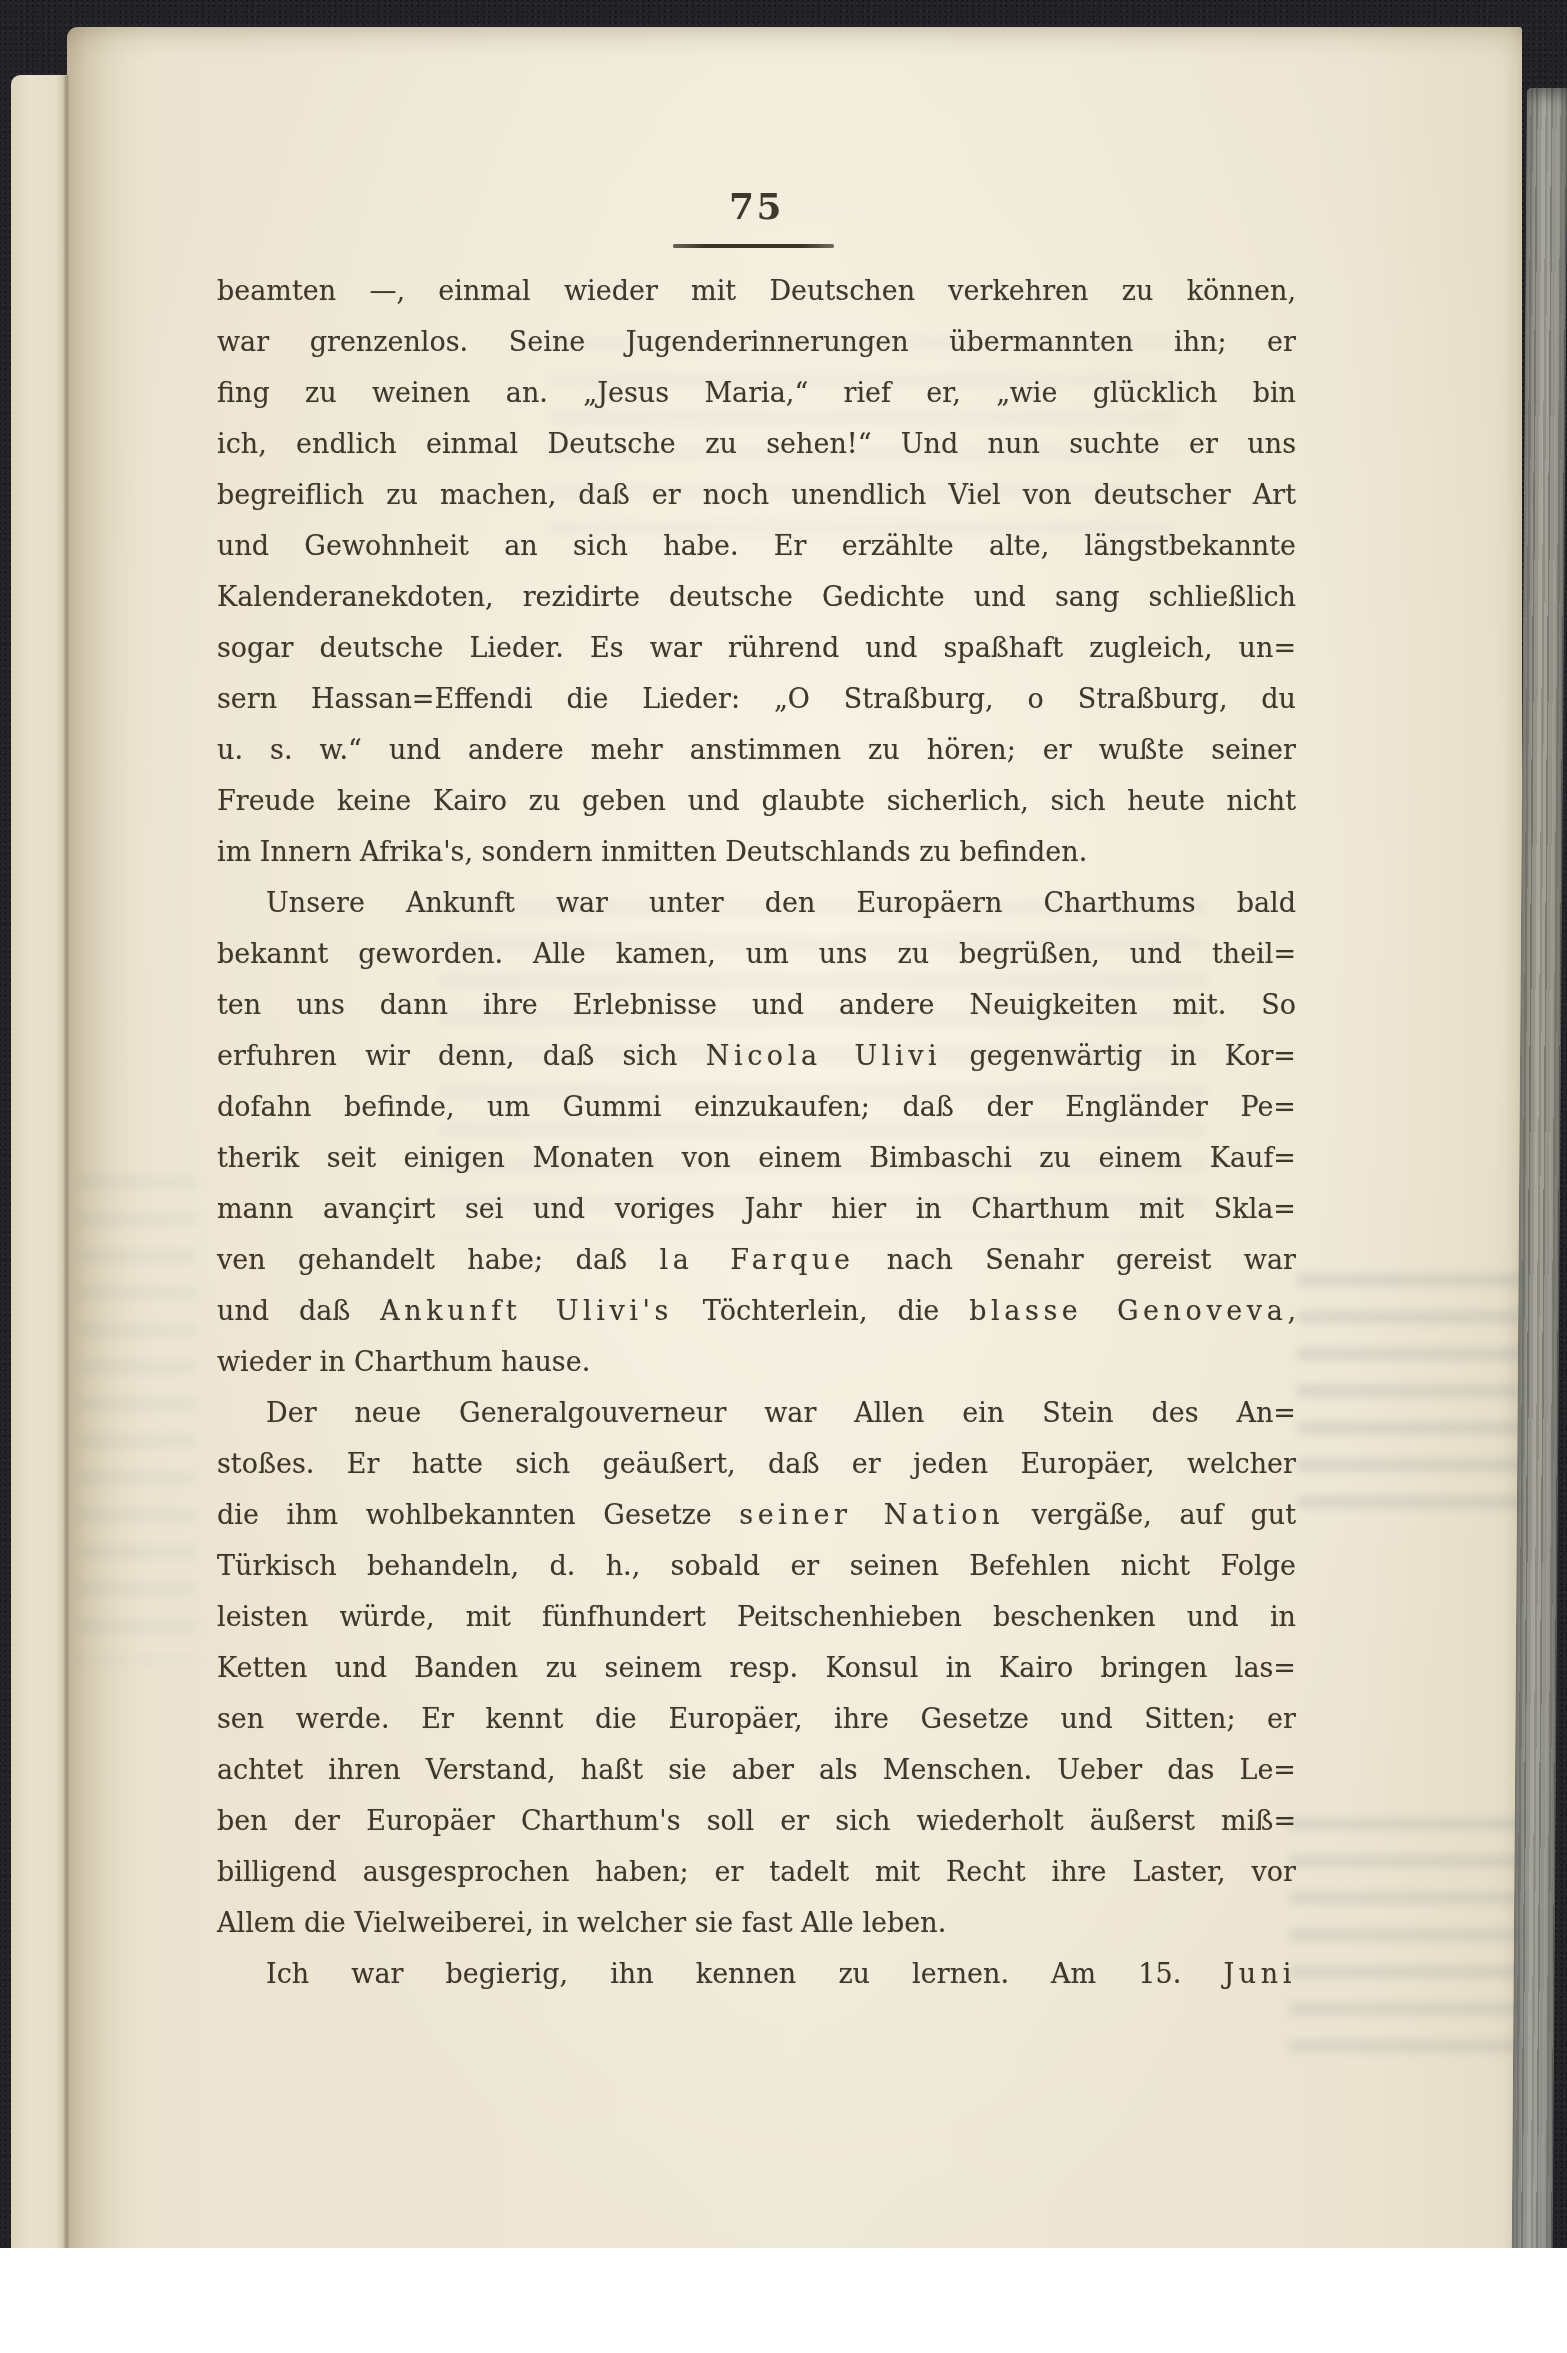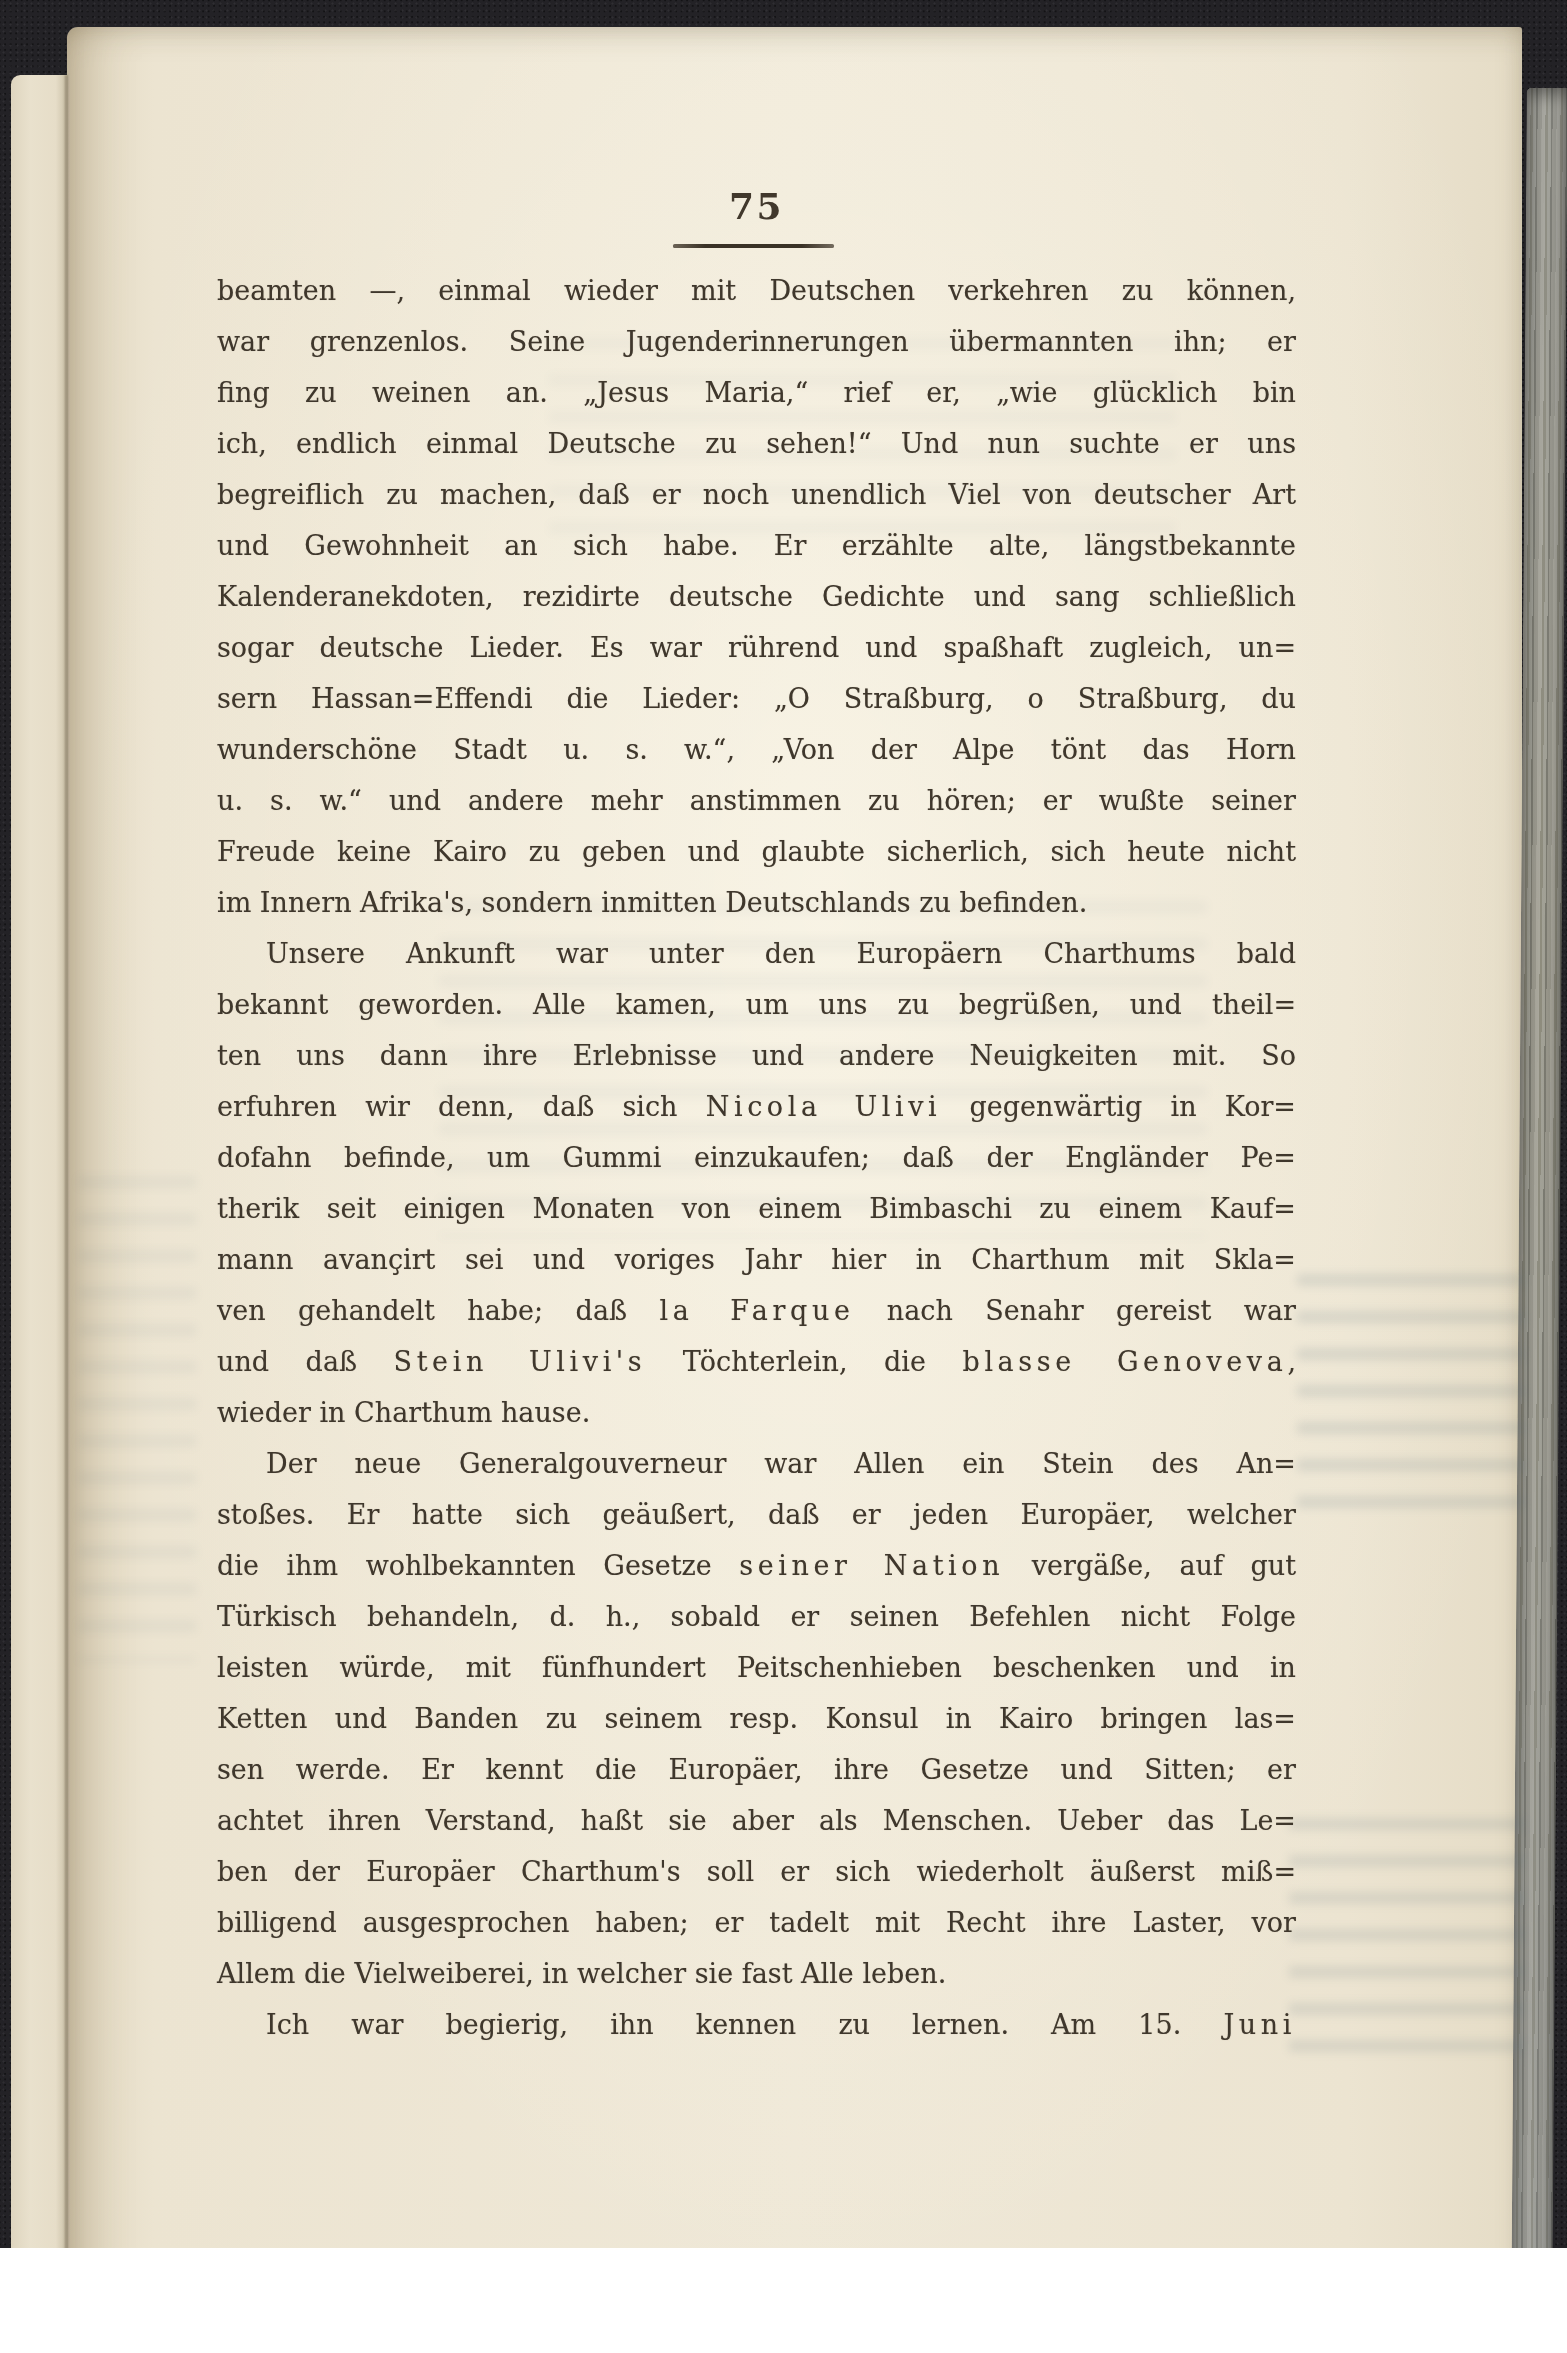--- a/index.html
+++ b/index.html
@@ -111,33 +111,32 @@
   <div class="text-block" id="text-block">
       <div class="line"><span>beamten —, einmal wieder mit Deutschen verkehren zu können,</span></div>
       <div class="line"><span>war grenzenlos. Seine Jugenderinnerungen übermannten ihn; er</span></div>
       <div class="line"><span>fing zu weinen an. „Jesus Maria,“ rief er, „wie glücklich bin</span></div>
       <div class="line"><span>ich, endlich einmal Deutsche zu sehen!“ Und nun suchte er uns</span></div>
       <div class="line"><span>begreiflich zu machen, daß er noch unendlich Viel von deutscher Art</span></div>
       <div class="line"><span>und Gewohnheit an sich habe. Er erzählte alte, längstbekannte</span></div>
       <div class="line"><span>Kalenderanekdoten, rezidirte deutsche Gedichte und sang schließlich</span></div>
       <div class="line"><span>sogar deutsche Lieder. Es war rührend und spaßhaft zugleich, un=</span></div>
       <div class="line"><span>sern Hassan=Effendi die Lieder: „O Straßburg, o Straßburg, du</span></div>
-      <div class="line"><span>wunderschöne Stadt u. s. w.“, „Von der Alpe tönt das Horn</span></div>
       <div class="line"><span>u. s. w.“ und andere mehr anstimmen zu hören; er wußte seiner</span></div>
       <div class="line"><span>Freude keine Kairo zu geben und glaubte sicherlich, sich heute nicht</span></div>
       <div class="line para-end"><span>im Innern Afrika's, sondern inmitten Deutschlands zu befinden.</span></div>
       <div class="line indent"><span>Unsere Ankunft war unter den Europäern Charthums bald</span></div>
       <div class="line"><span>bekannt geworden. Alle kamen, um uns zu begrüßen, und theil=</span></div>
       <div class="line"><span>ten uns dann ihre Erlebnisse und andere Neuigkeiten mit. So</span></div>
       <div class="line"><span>erfuhren wir denn, daß sich </span><span class="gesperrt">Nicola Ulivi</span><span> gegenwärtig in Kor=</span></div>
       <div class="line"><span>dofahn befinde, um Gummi einzukaufen; daß der Engländer Pe=</span></div>
       <div class="line"><span>therik seit einigen Monaten von einem Bimbaschi zu einem Kauf=</span></div>
       <div class="line"><span>mann avançirt sei und voriges Jahr hier in Charthum mit Skla=</span></div>
       <div class="line"><span>ven gehandelt habe; daß </span><span class="gesperrt">la Farque</span><span> nach Senahr gereist war</span></div>
-      <div class="line"><span>und daß </span><span class="gesperrt">Stein Ulivi's</span><span> Töchterlein, die </span><span class="gesperrt">blasse Genoveva</span><span>,</span></div>
+      <div class="line"><span>und daß </span><span class="gesperrt">Ankunft Ulivi's</span><span> Töchterlein, die </span><span class="gesperrt">blasse Genoveva</span><span>,</span></div>
       <div class="line para-end"><span>wieder in Charthum hause.</span></div>
       <div class="line indent"><span>Der neue Generalgouverneur war Allen ein Stein des An=</span></div>
       <div class="line"><span>stoßes. Er hatte sich geäußert, daß er jeden Europäer, welcher</span></div>
       <div class="line"><span>die ihm wohlbekannten Gesetze </span><span class="gesperrt">seiner Nation</span><span> vergäße, auf gut</span></div>
       <div class="line"><span>Türkisch behandeln, d. h., sobald er seinen Befehlen nicht Folge</span></div>
       <div class="line"><span>leisten würde, mit fünfhundert Peitschenhieben beschenken und in</span></div>
       <div class="line"><span>Ketten und Banden zu seinem resp. Konsul in Kairo bringen las=</span></div>
       <div class="line"><span>sen werde. Er kennt die Europäer, ihre Gesetze und Sitten; er</span></div>
       <div class="line"><span>achtet ihren Verstand, haßt sie aber als Menschen. Ueber das Le=</span></div>
       <div class="line"><span>ben der Europäer Charthum's soll er sich wiederholt äußerst miß=</span></div>

